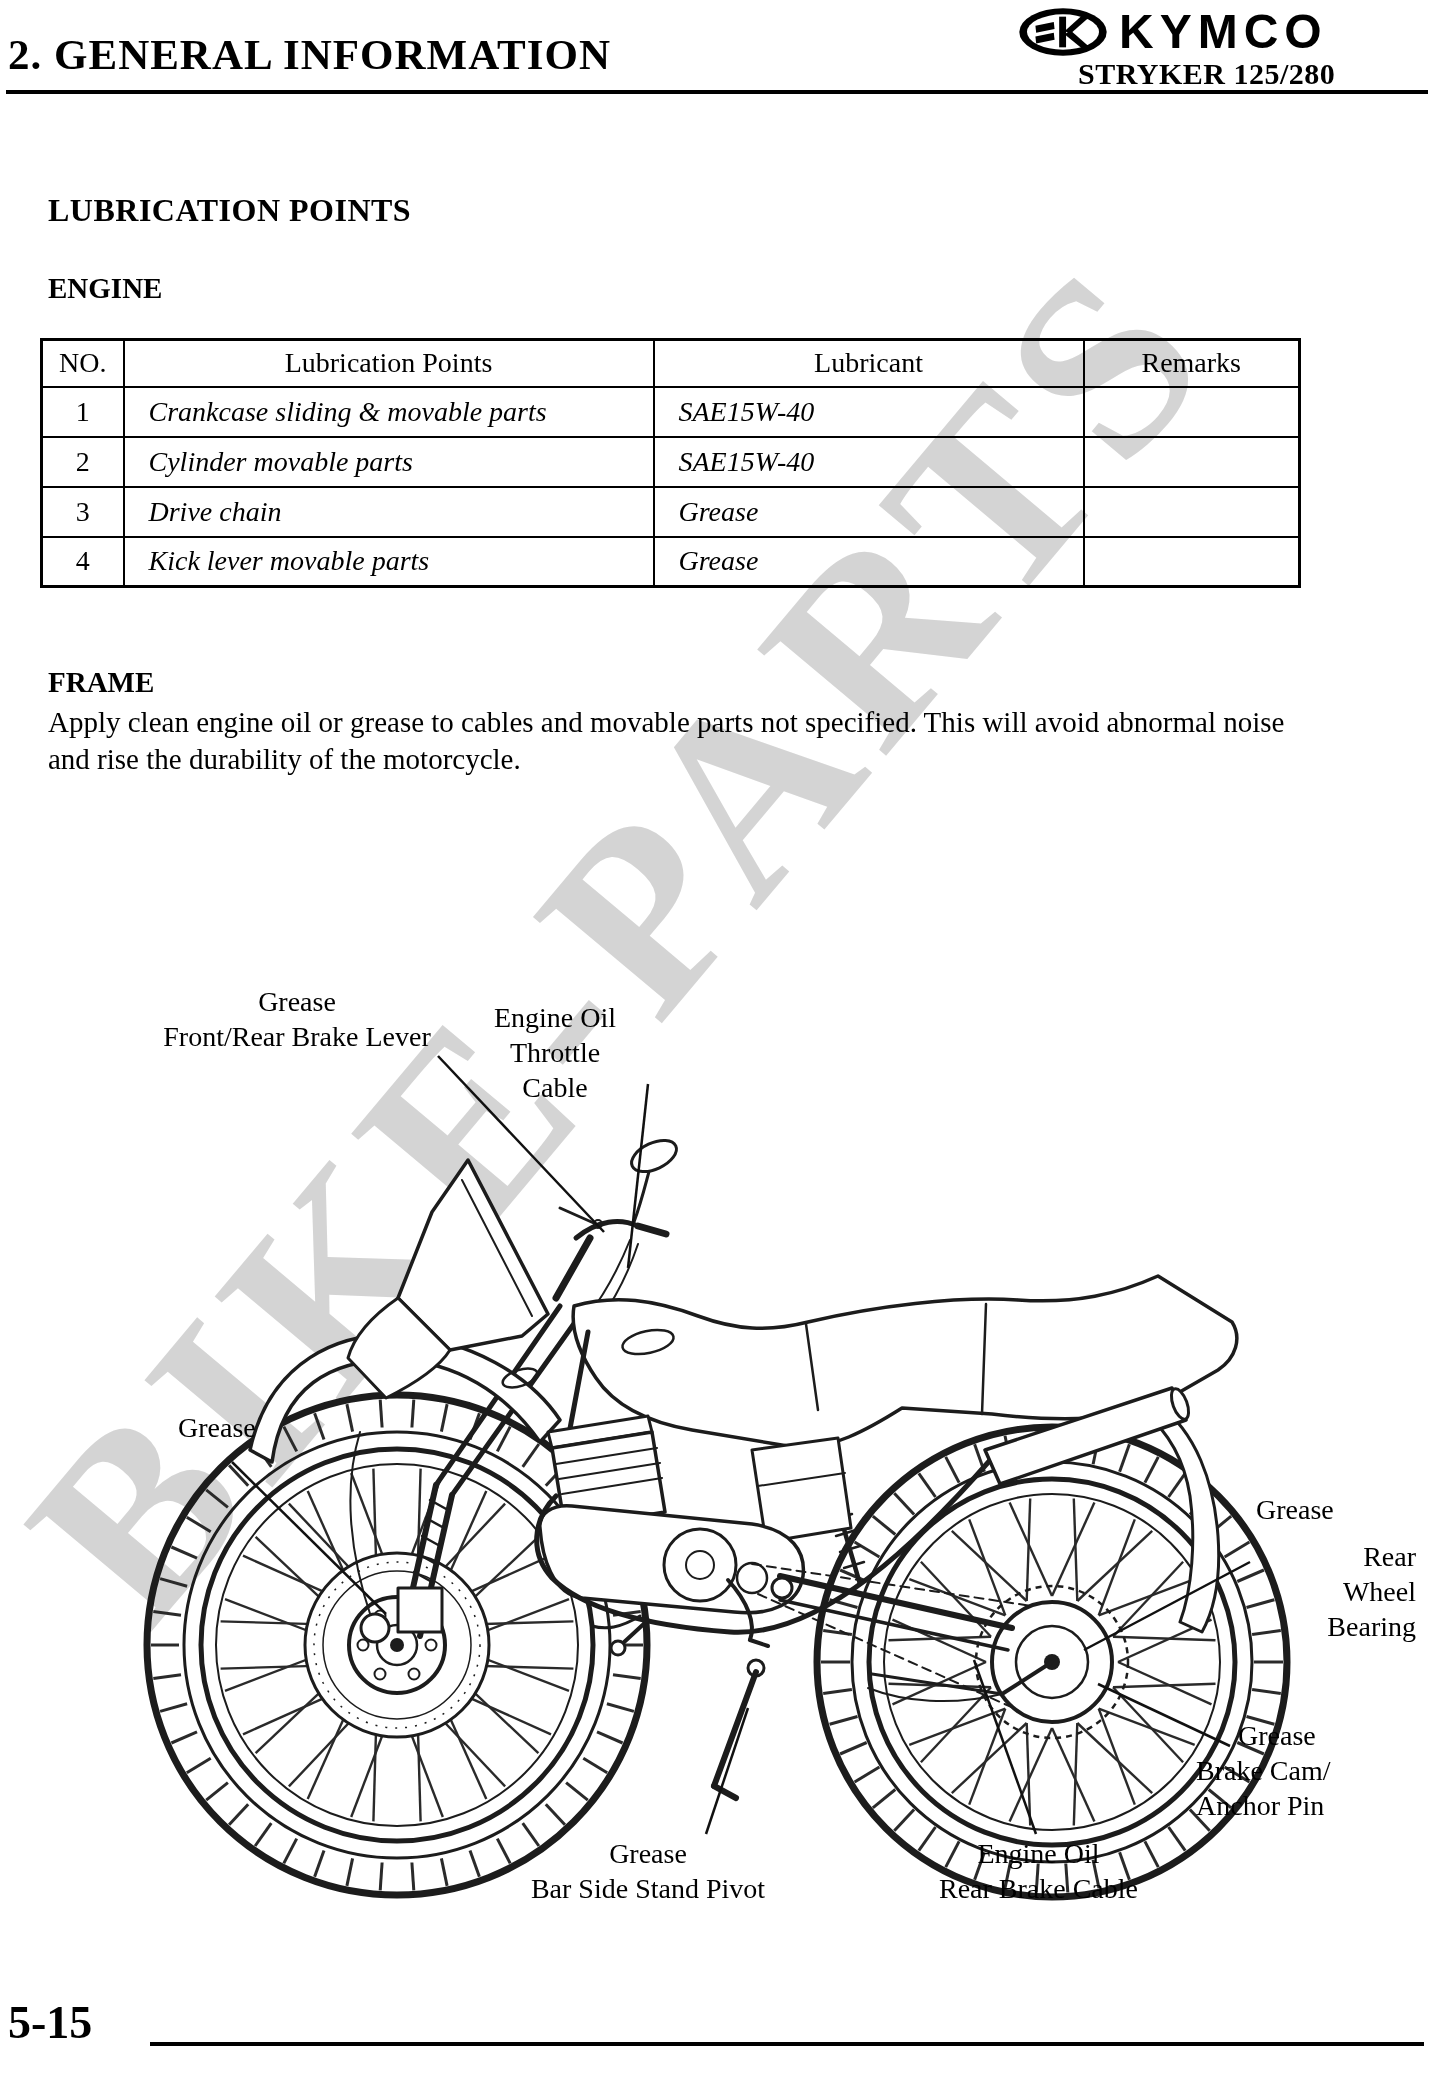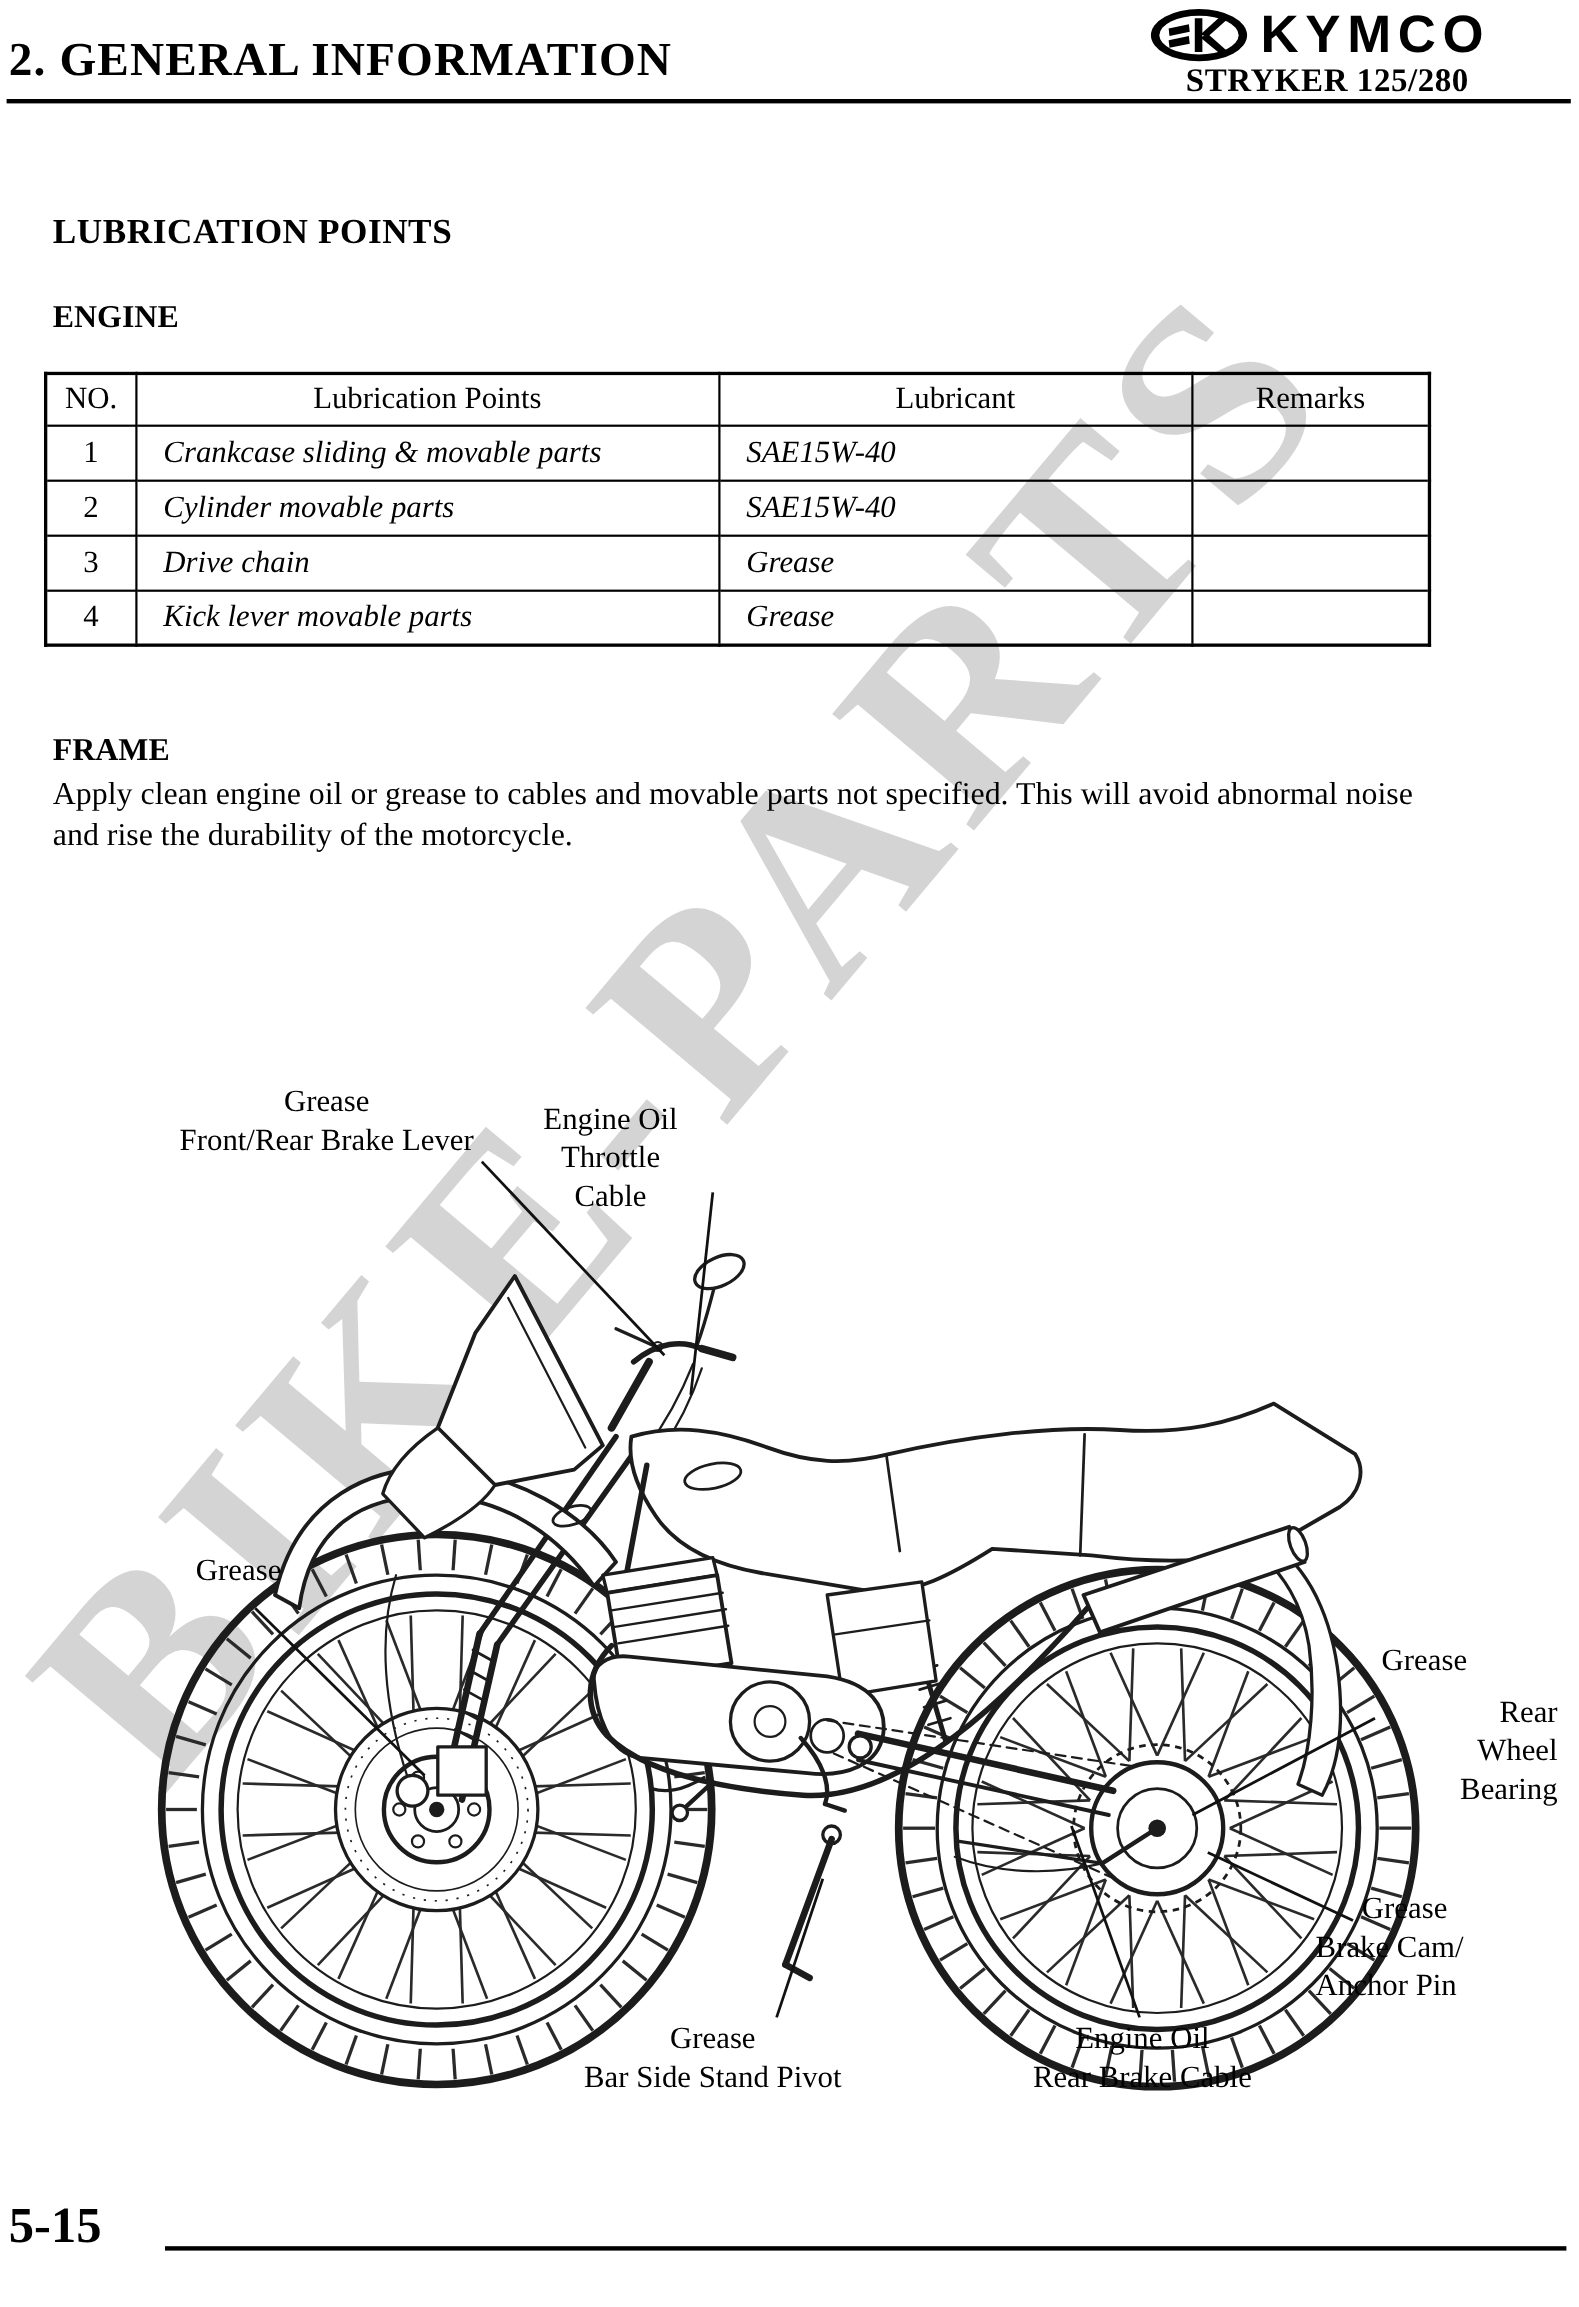--- a/index.html
+++ b/index.html
@@ -13,21 +13,21 @@
     transform:translate(-50%,-50%) rotate(-50deg);
     font-family:"Liberation Serif",serif; font-weight:bold;
     font-size:255px; letter-spacing:14px; white-space:nowrap;
     color:#9a9a9a; opacity:0.42; pointer-events:none;
   }
 
   .z { position:absolute; z-index:1; }
 
   
   .sec-title { left:8px; top:30px; font-size:43px; font-weight:bold; letter-spacing:1px; }
-  .brand-row { left:1044px; top:4px; display:flex; align-items:center; gap:10px; }
+  .brand-row { left:1017px; top:4px; display:flex; align-items:center; gap:10px; }
   .brand-name { font-family:"Liberation Sans",sans-serif; font-weight:bold; font-size:48px; letter-spacing:6px; }
   .model { left:1078px; top:57px; font-size:30px; font-weight:bold; letter-spacing:0.5px; }
   .header-rule { left:6px; top:90px; width:1422px; height:4px; background:#000; }
 
   
   .page-title { left:48px; top:192px; font-size:32px; font-weight:bold; letter-spacing:0.5px; }
   .sub-heading { font-size:29px; font-weight:bold; }
   .engine-heading { left:48px; top:272px; }
   .frame-heading { left:48px; top:666px; }
   .frame-body { left:48px; top:704px; width:1255px; font-size:29px; line-height:37px; }

